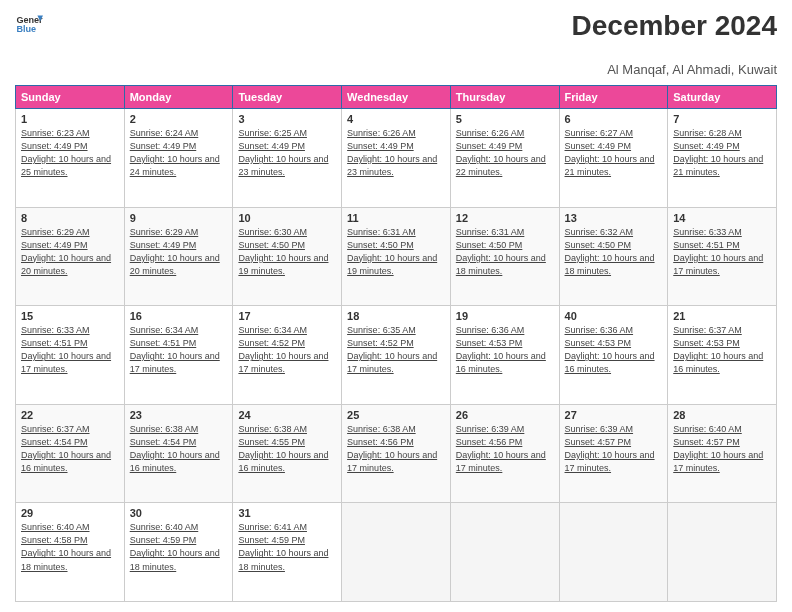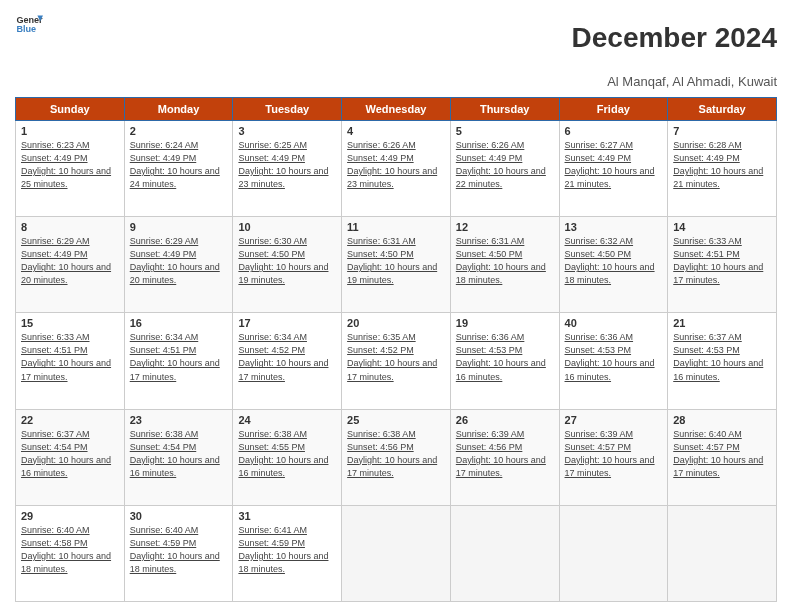--- a/index.html
+++ b/index.html
@@ -32,38 +32,37 @@
       width: 28px;
       height: 28px;
     }
     .title-block {
       text-align: right;
     }
     .month-title {
       font-size: 28px;
       font-weight: bold;
       color: #333;
-      margin-top: 12px;
     }
     .location {
       font-size: 13px;
       color: #555;
       margin-top: 20px;
     }
     .calendar {
       flex: 1;
       border-collapse: collapse;
       width: 100%;
       table-layout: fixed;
       font-size: 9.5px;
     }
     .calendar th {
-      background: #c2410c;
+      background: #ec4899;
       color: #fff;
-      text-align: center;
+      text-align: left;
       padding: 5px 5px;
       font-size: 11px;
       font-weight: bold;
       border: 1px solid #2d69a8;
     }
     .calendar td {
       border: 1px solid #ccc;
       vertical-align: top;
       padding: 4px 5px;
       height: 80px;
@@ -187,21 +186,21 @@
       </td>
           <td>
         <span class="day-num">16</span>
         <span class="day-info">Sunrise: 6:34 AM<br>Sunset: 4:51 PM<br>Daylight: 10 hours and 17 minutes.</span>
       </td>
           <td>
         <span class="day-num">17</span>
         <span class="day-info">Sunrise: 6:34 AM<br>Sunset: 4:52 PM<br>Daylight: 10 hours and 17 minutes.</span>
       </td>
           <td>
-        <span class="day-num">20</span>
+        <span class="day-num">18</span>
         <span class="day-info">Sunrise: 6:35 AM<br>Sunset: 4:52 PM<br>Daylight: 10 hours and 17 minutes.</span>
       </td>
           <td>
         <span class="day-num">19</span>
         <span class="day-info">Sunrise: 6:36 AM<br>Sunset: 4:53 PM<br>Daylight: 10 hours and 16 minutes.</span>
       </td>
           <td>
         <span class="day-num">40</span>
         <span class="day-info">Sunrise: 6:36 AM<br>Sunset: 4:53 PM<br>Daylight: 10 hours and 16 minutes.</span>
       </td>

